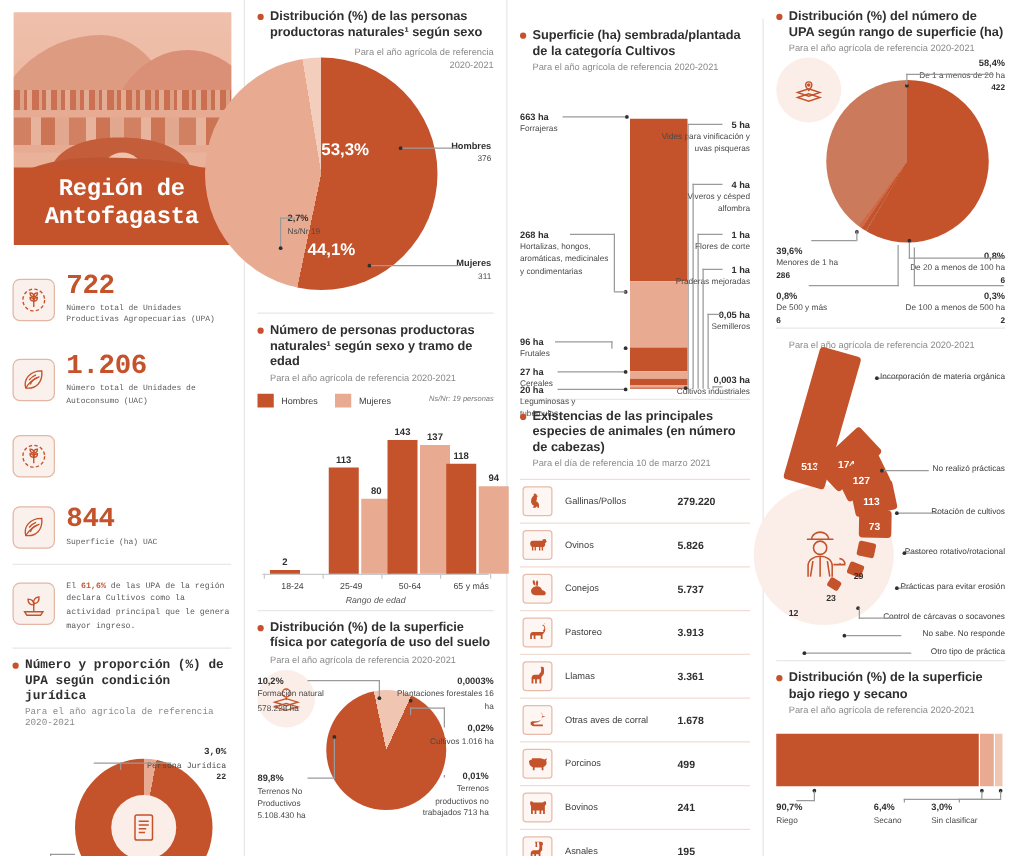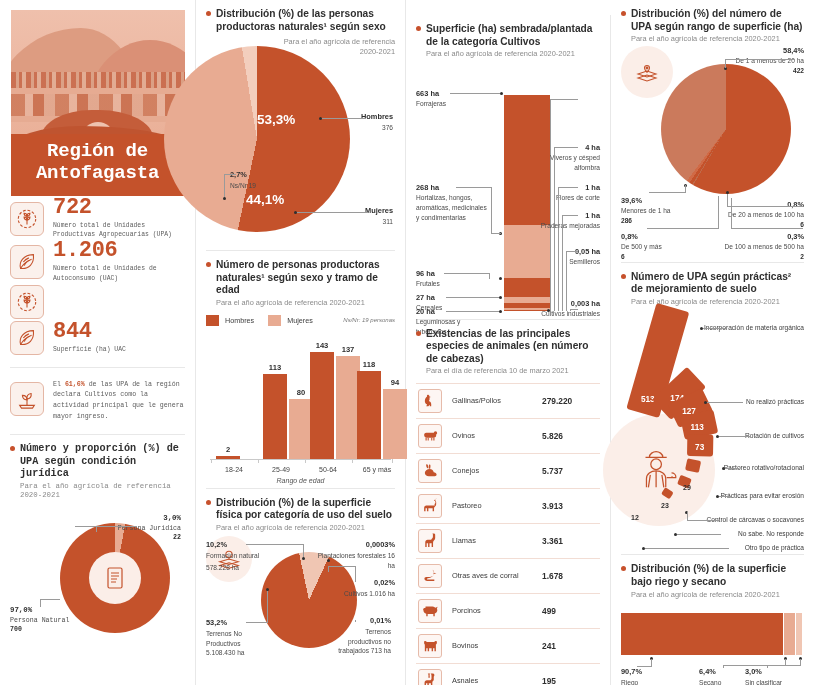--- a/index.html
+++ b/index.html
@@ -80,21 +80,21 @@
     position: absolute; left: 0; right: 0; bottom: 48px; height: 22px;
     background: #bf5430; border-radius: 40% 60% 0 0 / 100% 100% 0 0;
   }
   .hero .htext {
     position: absolute; left: 0; right: 0; bottom: 12px;
     text-align: center; color: #fff; font-weight: bold;
     font-size: 19px; line-height: 1.12; letter-spacing: -.2px;
   }
 
   
-  .kpi { display: flex; align-items: center; gap: 9px; margin-top: 2px; }
+  .kpi { display: flex; align-items: center; gap: 9px; margin-top: 23px; }
   .kpi-ico {
     width: 34px; height: 34px; flex: 0 0 34px; border: 1px solid #e4b6a4;
     border-radius: 6px; background: #fbf1ec; display: flex;
     align-items: center; justify-content: center;
   }
   .kpi-val { font-size: 22px; font-weight: bold; color: #c4522b; line-height: .95; letter-spacing: -.3px; }
   .kpi-lab { font-size: 6.4px; color: #5c5c5c; line-height: 1.45; margin-top: 2px; }
 
   .note { display: flex; gap: 9px; align-items: flex-start; margin-top: 12px; }
   .note-txt { font-size: 6.6px; color: #5c5c5c; line-height: 1.6; }
@@ -455,21 +455,21 @@
         <div class="leader" style="left:149px;top:30px;width:1px;height:16px"></div>
 
         <div class="lbl" style="right:4px;top:80px;width:58px;text-align:right">
           <span class="pct">0,01%</span>
           <span>Terrenos productivos no trabajados</span>
           <span>713 ha</span>
         </div>
         <div class="leader" style="left:149px;top:84px;width:1px;height:2px"></div>
 
         <div class="lbl" style="left:0;top:82px;width:62px">
-          <span class="pct">53,2%</span>
+          <span class="pct">89,8%</span>
           <span>Terrenos No Productivos</span>
           <span>5.108.430 ha</span>
         </div>
         <div class="leader" style="left:40px;top:86px;width:22px;height:1px"></div>
         <div class="leader" style="left:61px;top:54px;width:1px;height:33px"></div>
         <div class="dot" style="left:60px;top:52px"></div>
       </div>
     </div>
   </div>
 
@@ -523,20 +523,24 @@
         <div class="leader" style="left:30px;top:236px;width:54px;height:1px"></div>
         <div class="dot" style="left:83px;top:235px"></div>
 
         <div class="lbl" style="left:0;top:246px;width:62px">
           <span class="pct">20 ha</span>
           <span>Leguminosas y tubérculos</span>
         </div>
         <div class="leader" style="left:30px;top:250px;width:54px;height:1px"></div>
         <div class="dot" style="left:83px;top:249px"></div>
 
+        <div class="lbl" style="right:0;top:34px;width:78px;text-align:right">
+          <span class="pct">5 ha</span>
+          <span>Vides para vinificación y uvas pisqueras</span>
+        </div>
         <div class="leader" style="left:134px;top:38px;width:28px;height:1px"></div>
         <div class="leader" style="left:134px;top:38px;width:1px;height:212px"></div>
 
         <div class="lbl" style="right:0;top:82px;width:72px;text-align:right">
           <span class="pct">4 ha</span>
           <span>Viveros y césped alfombra</span>
         </div>
         <div class="leader" style="left:138px;top:86px;width:24px;height:1px"></div>
         <div class="leader" style="left:138px;top:86px;width:1px;height:164px"></div>
 
@@ -747,24 +751,20 @@
           <span class="num">2</span>
         </div>
         <div class="leader" style="left:110px;top:182px;width:72px;height:1px"></div>
         <div class="leader" style="left:110px;top:152px;width:1px;height:31px"></div>
       </div>
     </div>
 
     <div class="divider" style="margin-top:-2px"></div>
 
     <div style="margin-top:8px">
-      <div class="sect-title">
-        <span class="bullet"></span>
-        <span>Número de UPA según prácticas² de mejoramiento de suelo</span>
-      </div>
       <div class="sect-sub" style="padding-left:10px">Para el año agrícola de referencia 2020-2021</div>
 
       <div class="petals">
 
         <div style="position:absolute;left:-18px;top:108px;width:112px;height:112px;border-radius:50%;background:#fbeee8;"></div>
         <div style="position:absolute;left:10px;top:136px;width:56px;height:56px;display:flex;align-items:center;justify-content:center">
           <svg width="54" height="54" viewBox="0 0 56 56" fill="none" stroke="#c4522b" stroke-width="1.3">
             <path d="M14 15h22M18 15c0-4 4-6 7-6s7 2 7 6"></path>
             <circle cx="25" cy="22" r="5.5"></circle>
             <path d="M15 46v-9c0-5 4.5-8 10-8s10 3 10 8v9"></path>

